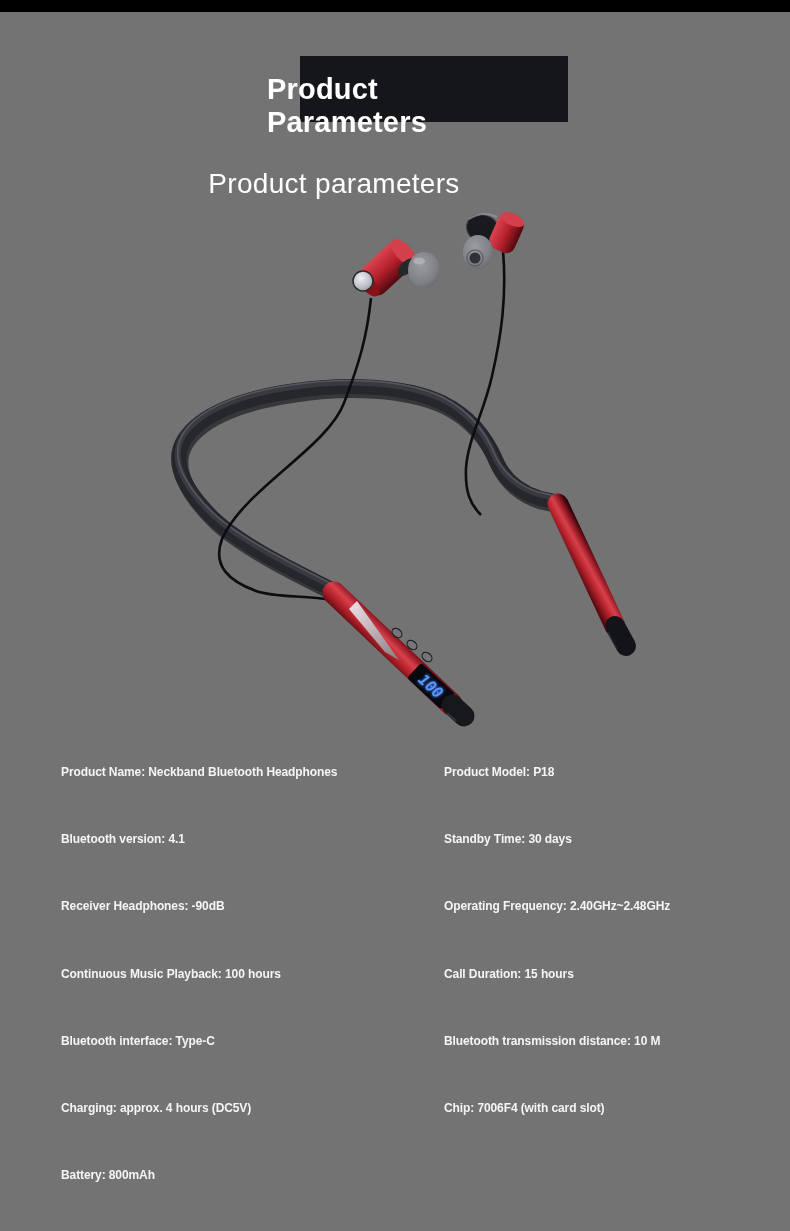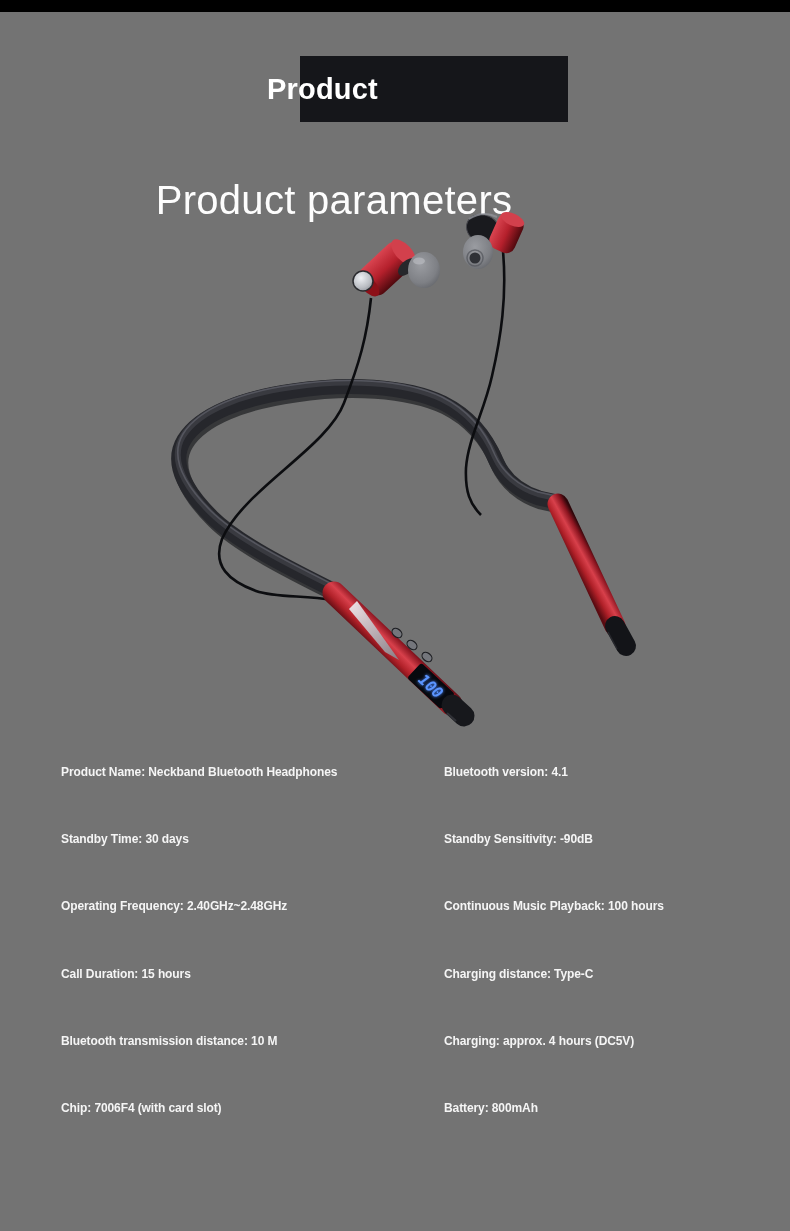--- a/index.html
+++ b/index.html
@@ -17,21 +17,21 @@
     background:#15161a;
   }
   .hero-title{
     position:absolute;left:267px;top:42px;
     font-size:29px;line-height:33px;font-weight:700;
     color:#ffffff;letter-spacing:.2px;white-space:pre;
   }
   .hero-subtitle{
     position:absolute;left:0;top:133px;width:668px;
     text-align:center;
-    font-size:40px;font-weight:400;color:#fdfdfd;letter-spacing:.3px;
+    font-size:28px;font-weight:400;color:#fdfdfd;letter-spacing:.3px;
   }
   .figure{
     position:absolute;left:0;top:185px;width:790px;height:540px;
   }
   .specs{
     position:absolute;left:61px;top:727px;width:716px;
     display:grid;
     grid-template-columns:383px 333px;
     grid-auto-rows:67.2px;
     align-items:center;
@@ -49,21 +49,21 @@
     font-weight:bold;font-style:italic;
   }
 </style>
 </head>
 <body>
 
 <div class="page">
 
   <div class="hero-shadow"></div>
 
-  <h1 class="hero-title"><span>Product</span><br></h1>
+  <h1 class="hero-title"><span>Product</span><br><span>Parameters</span></h1>
 
   <h2 class="hero-subtitle">Product parameters</h2>
 
   <svg class="figure" viewBox="0 0 790 540">
     <defs>
       <linearGradient id="redL" gradientUnits="userSpaceOnUse" x1="404" y1="440" x2="382" y2="462">
         <stop offset="0" stop-color="#2e060a"></stop>
         <stop offset=".18" stop-color="#8c1520"></stop>
         <stop offset=".45" stop-color="#d8404b"></stop>
         <stop offset=".72" stop-color="#b02028"></stop>
@@ -158,31 +158,32 @@
         <ellipse cx="506.5" cy="21" rx="12.5" ry="6" fill="#d2404c"></ellipse>
       </g>
       <ellipse cx="478" cy="55" rx="15" ry="17" fill="url(#grayTip)"></ellipse>
       <circle cx="475" cy="61" r="8" fill="none" stroke="#585a60" stroke-width="1.5" opacity=".8"></circle>
       <circle cx="475" cy="61" r="5.5" fill="#2f3136"></circle>
     </g>
   </svg>
 
   <section class="specs">
     <p class="w280">Product Name: Neckband Bluetooth Headphones</p>
+    <p>Product Model: P18</p>
 
     <p>Bluetooth version: 4.1</p>
     <p>Standby Time: 30 days</p>
 
-    <p>Standby Sensitivity: -90dB</p>
+    <p>Receiver Headphones: -90dB</p>
     <p>Operating Frequency: 2.40GHz~2.48GHz</p>
 
     <p class="w250">Continuous Music Playback: 100 hours</p>
     <p>Call Duration: 15 hours</p>
 
-    <p>Charging distance: Type-C</p>
+    <p>Bluetooth interface: Type-C</p>
     <p class="w265">Bluetooth transmission distance: 10 M</p>
 
     <p>Charging: approx. 4 hours (DC5V)</p>
 
     <p>Chip: 7006F4 (with card slot)</p>
     <p>Battery: 800mAh</p>
   </section>
 
 </div>
 

